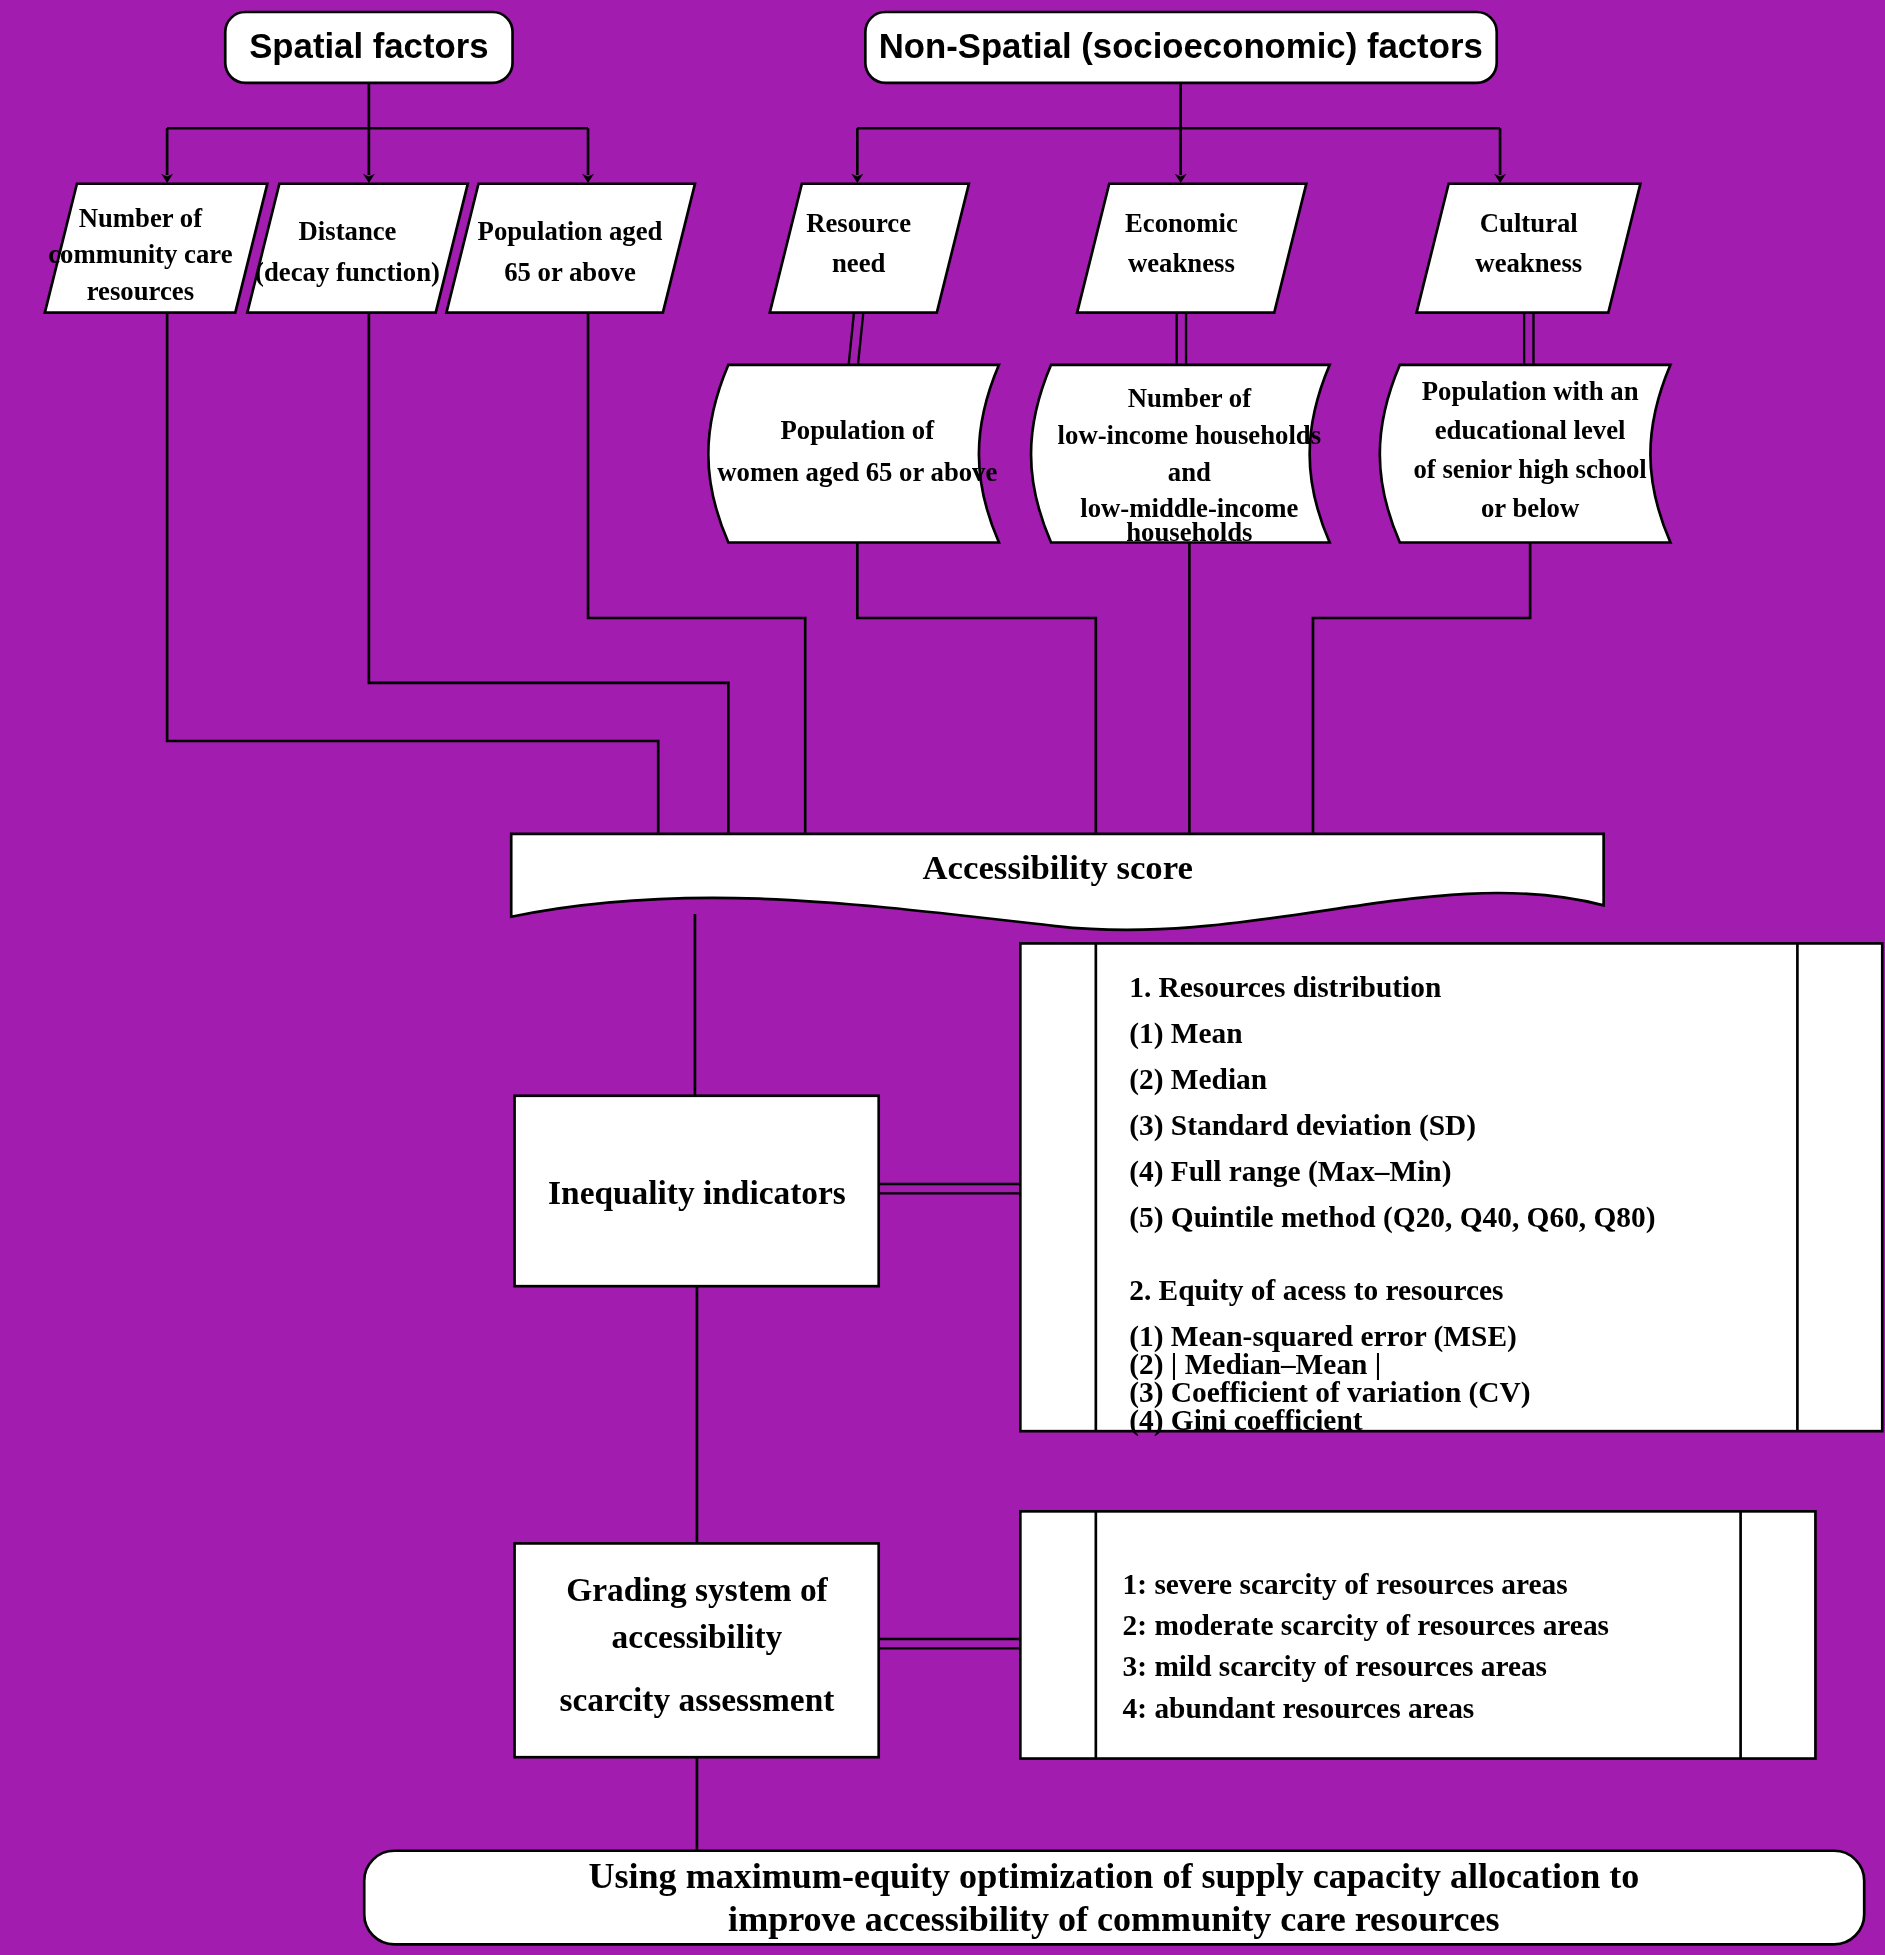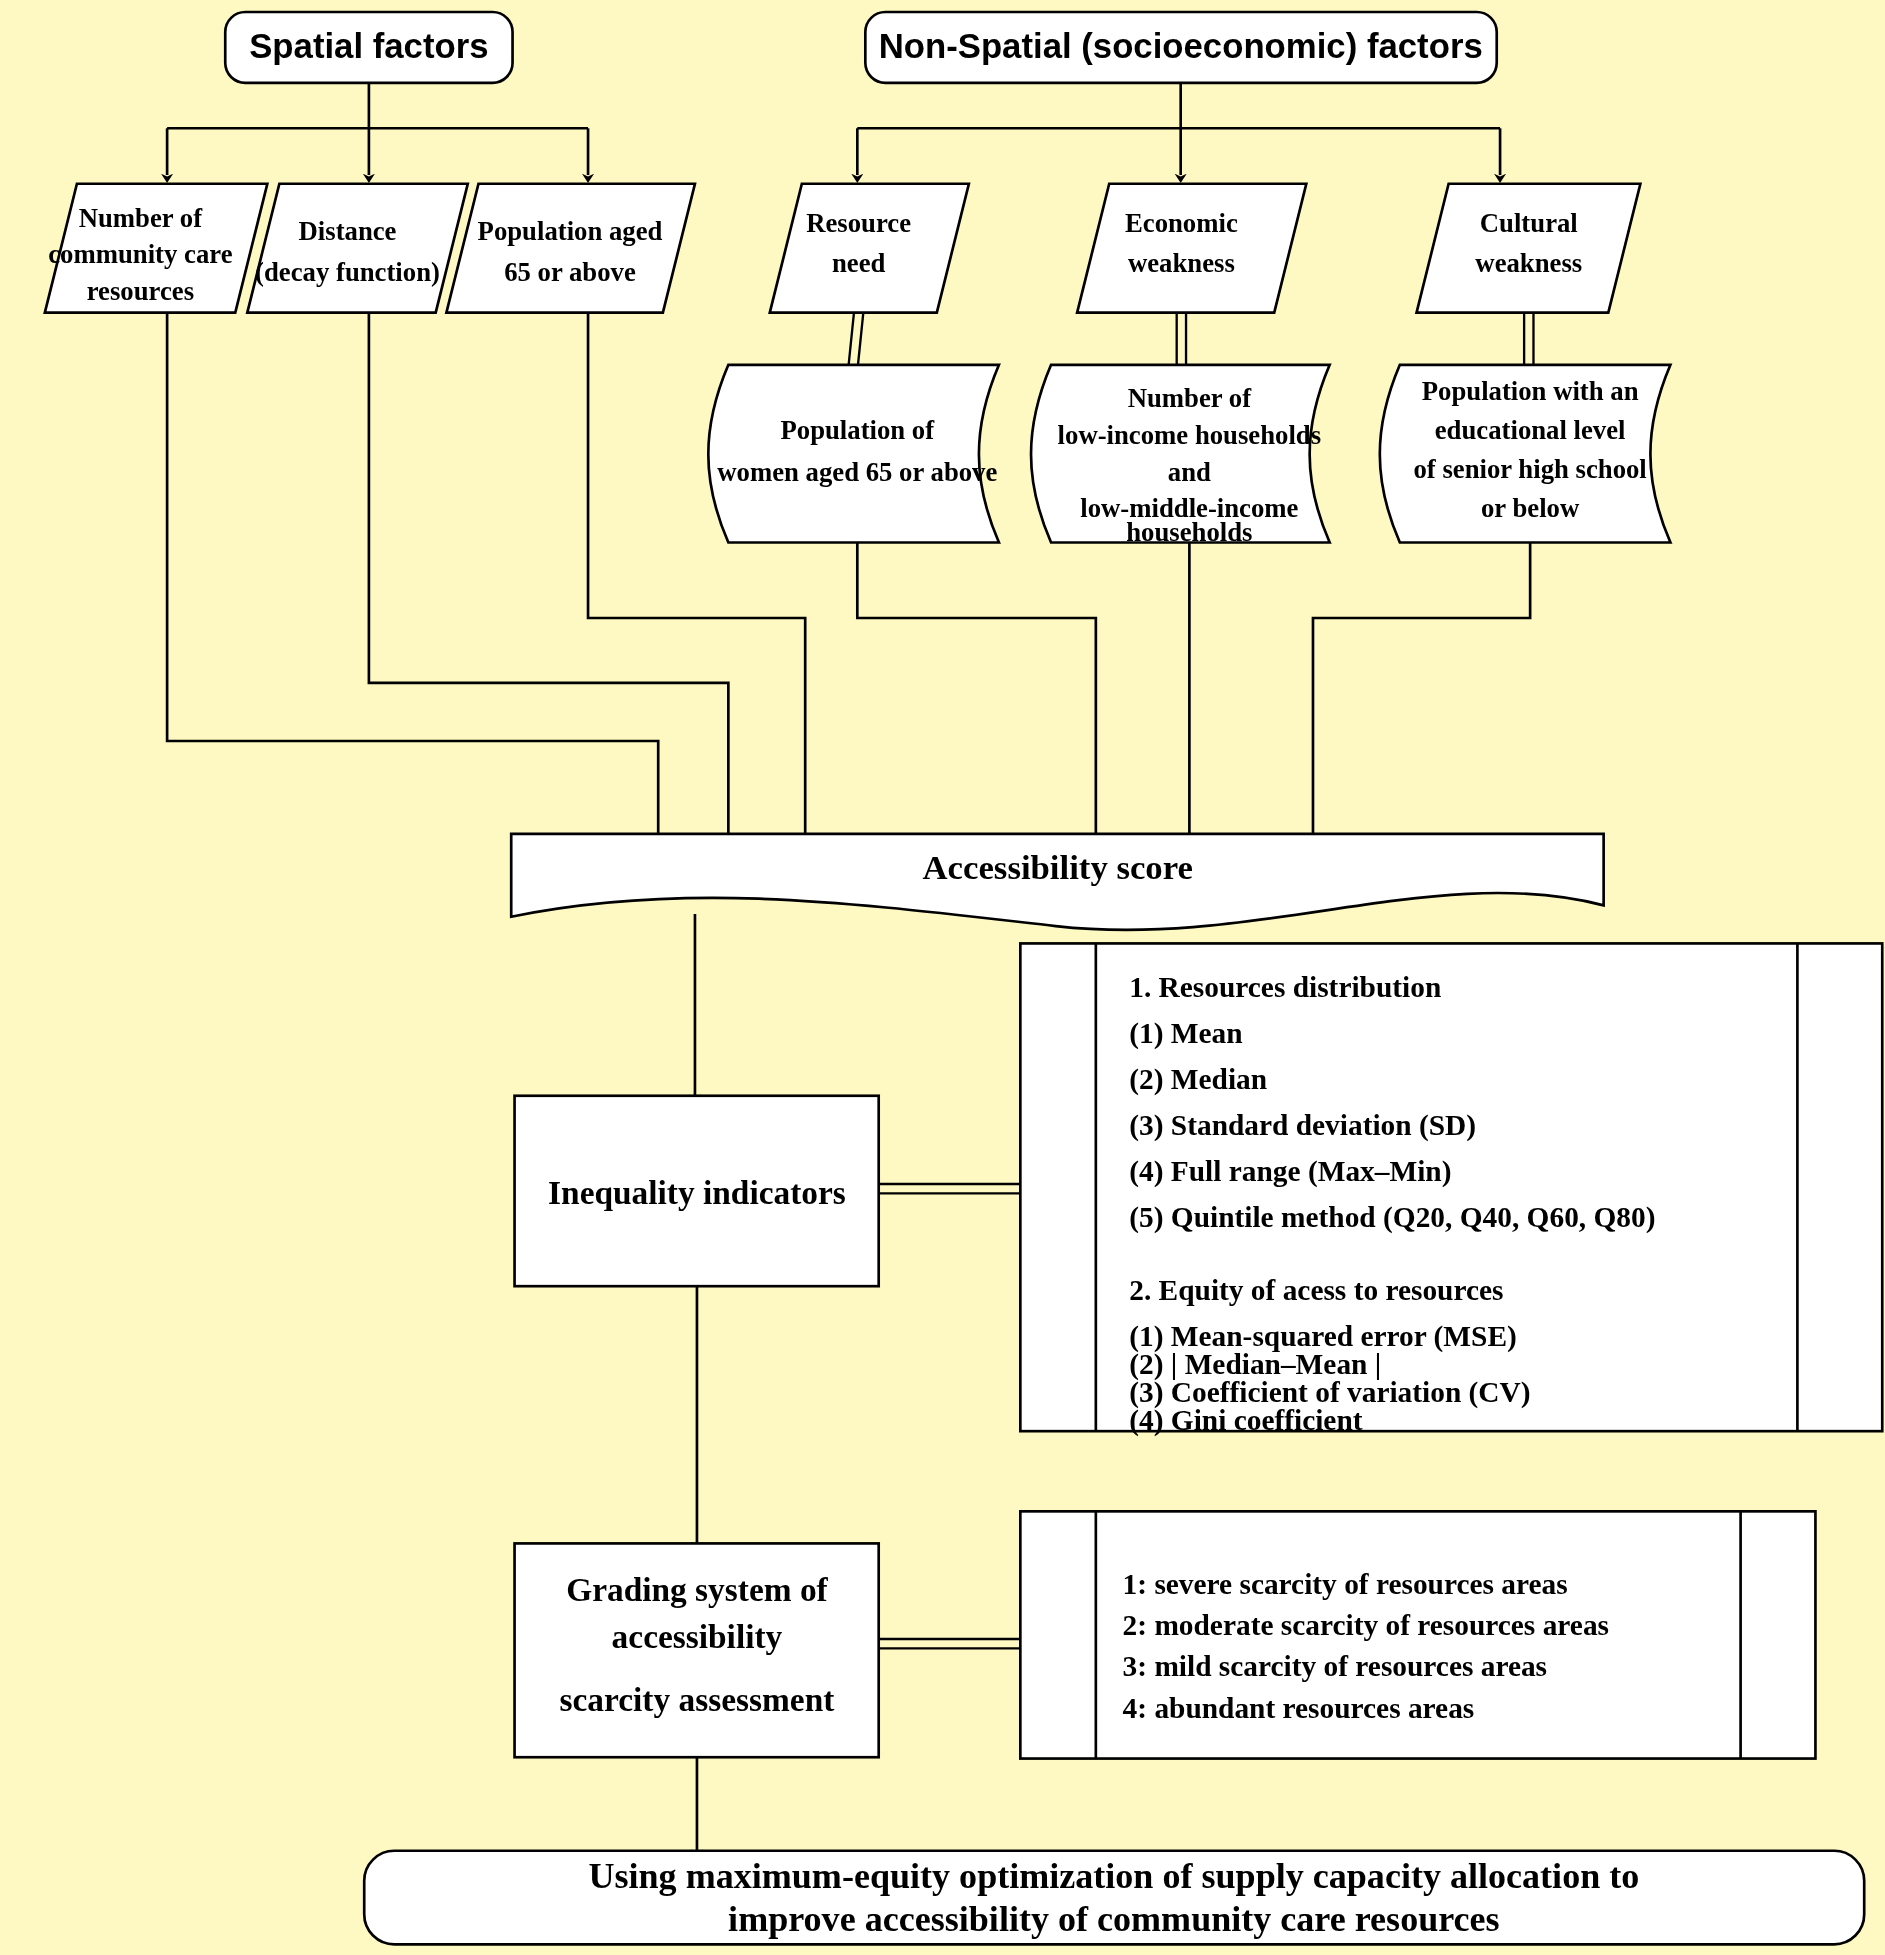--- a/index.html
+++ b/index.html
@@ -1,17 +1,17 @@
 <!DOCTYPE html>
 <html style="font-size:10.7px"><head>
 <meta charset="utf-8">
 <style>
   html,body{margin:0;padding:0;background:#ffffff;}
   body{font-family:"Liberation Serif",serif;}
-  #stage{position:relative;width:1885px;height:1955px;background:#fef9c3;overflow:hidden;}
+  #stage{position:relative;width:1885px;height:1955px;background:#a21caf;overflow:hidden;}
   svg#flow{position:absolute;inset:0;width:1885px;height:1955px;}
   .shape{fill:#ffffff;stroke:#000000;stroke-width:4;}
   .conn{fill:none;stroke:#000000;stroke-width:4;}
   .conn-thin{fill:none;stroke:#000000;stroke-width:3.5;}
   .lbl{font-family:"Liberation Serif",serif;fill:#000;font-weight:bold;text-anchor:middle;dominant-baseline:middle;}
   .lbl-sans{font-family:"Liberation Sans",sans-serif;fill:#000;font-weight:bold;text-anchor:middle;dominant-baseline:middle;}
   .lbl-left{font-family:"Liberation Serif",serif;fill:#000;font-weight:bold;text-anchor:start;dominant-baseline:middle;}
   .t-top{font-size:52px;}
   .t-para{font-size:40px;}
   .t-doc{font-size:40px;}

